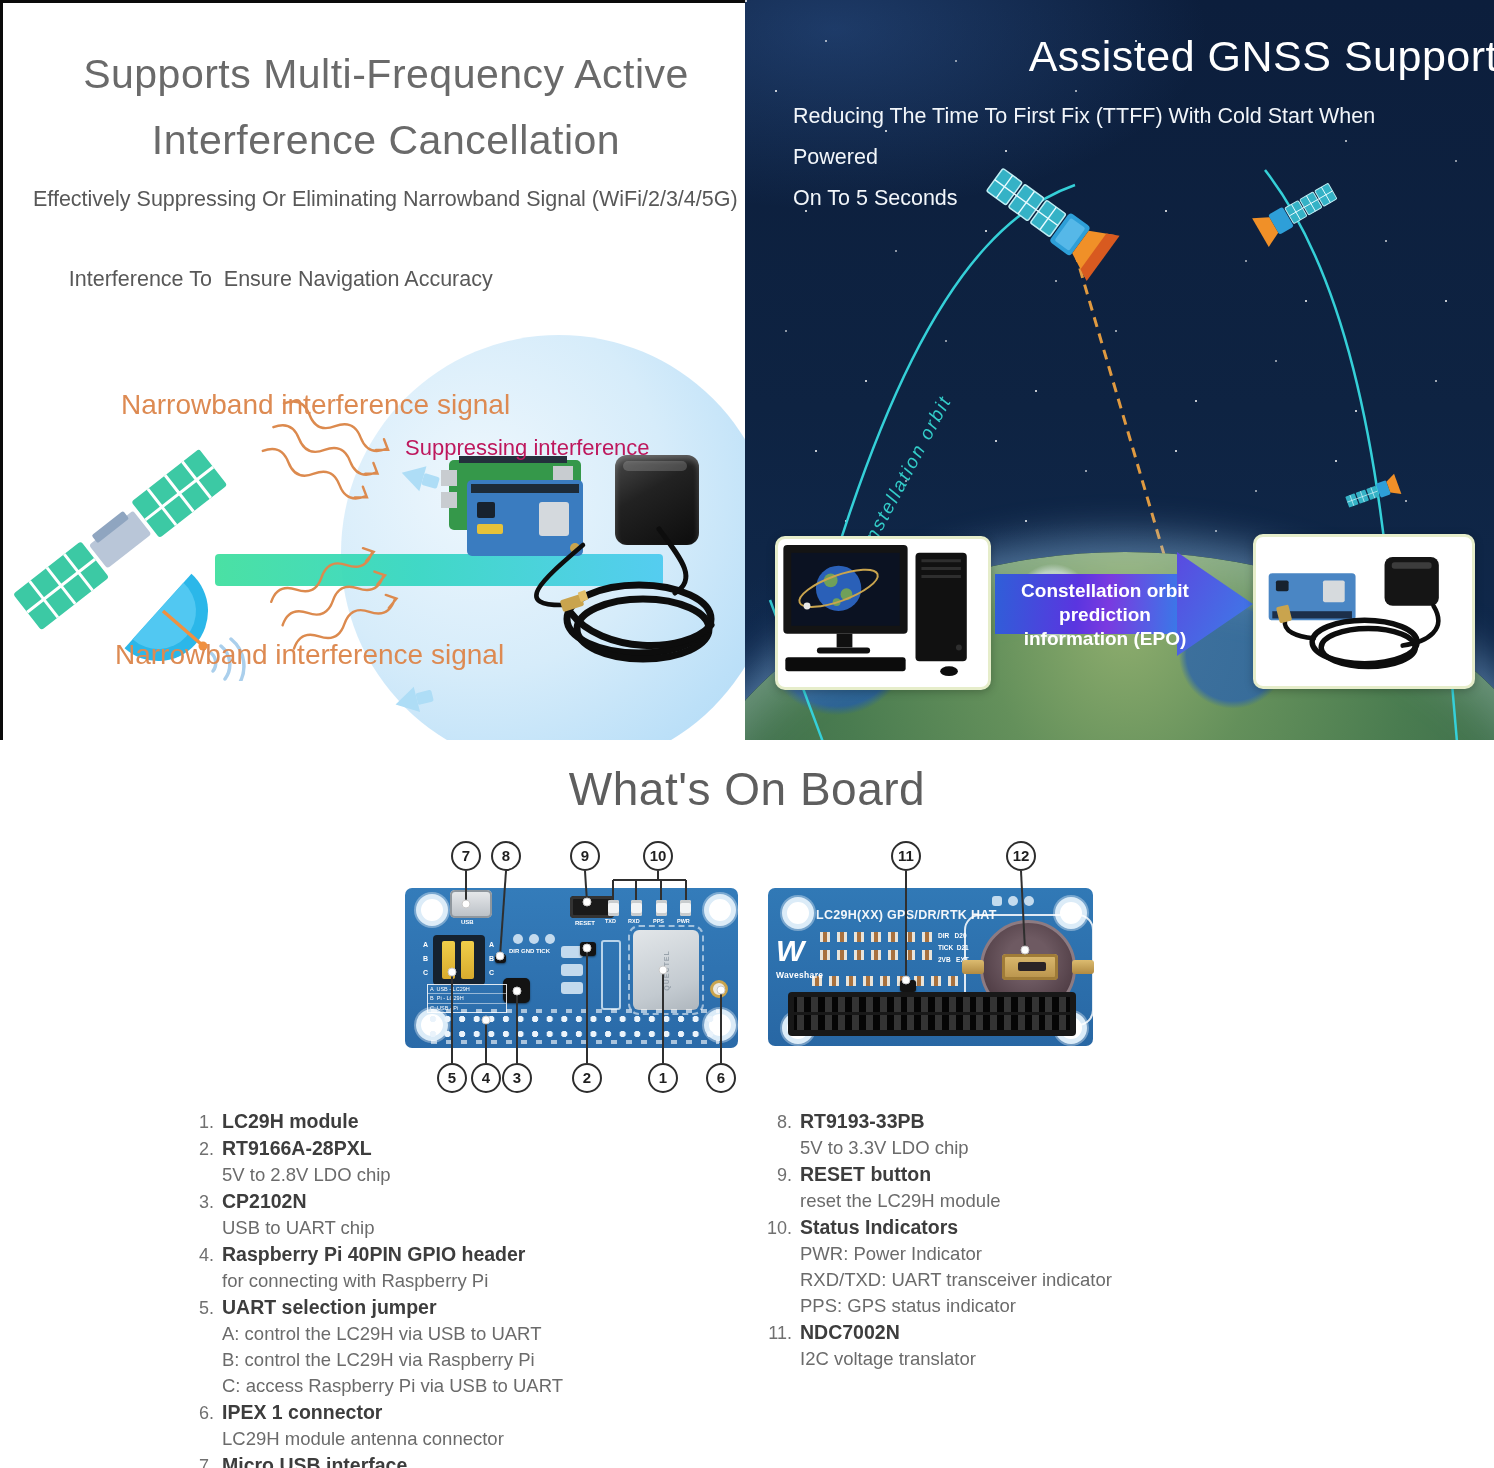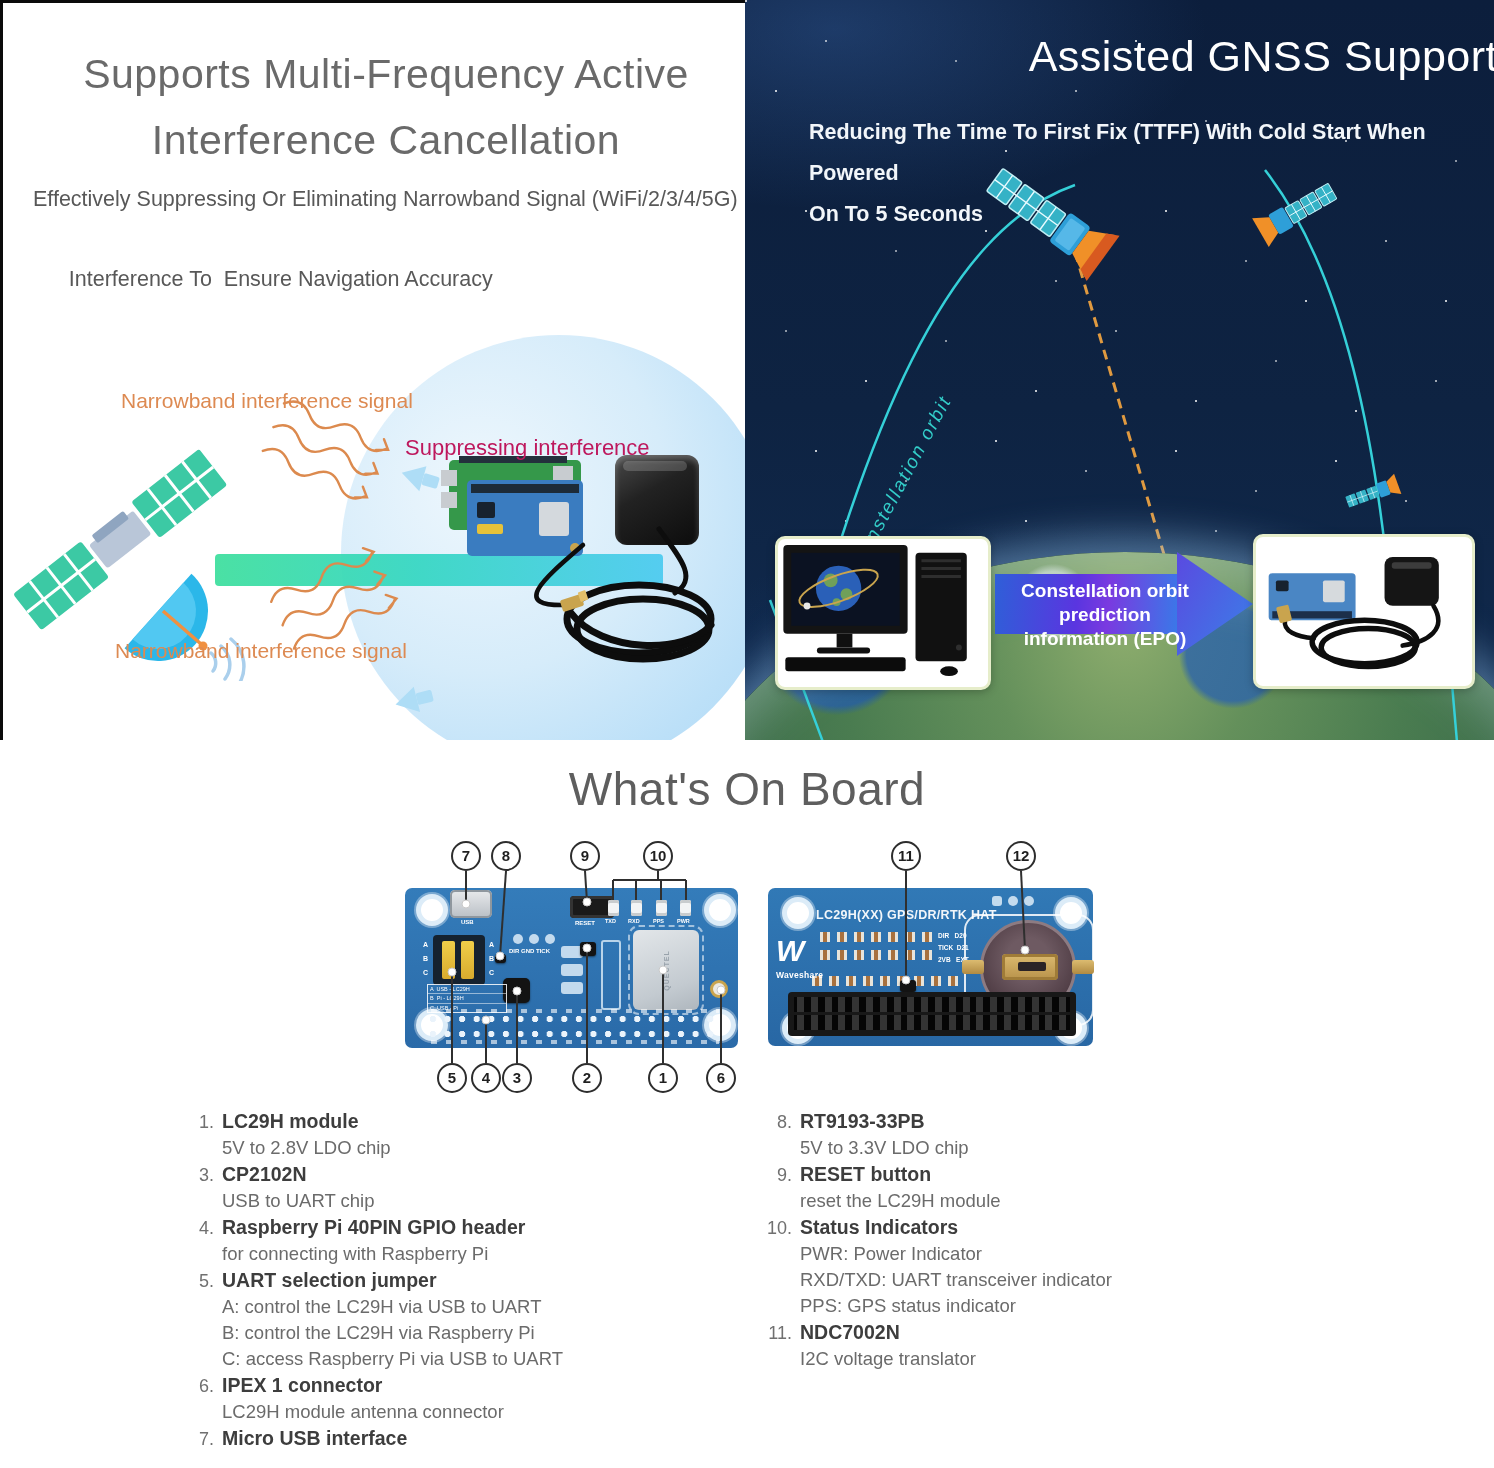--- a/index.html
+++ b/index.html
@@ -9,21 +9,21 @@
   .panel-left{position:absolute;left:0;top:0;width:745px;height:740px;background:#fff;
     border-top:3px solid #0a0a0a;border-left:3px solid #0a0a0a;box-sizing:border-box;overflow:hidden;}
   .il-title{position:absolute;left:0;top:26px;width:100%;text-align:center;margin:12px;
     font-size:41px;font-weight:400;color:#6a6a6a;line-height:66px;letter-spacing:.5px;}
   .il-sub{position:absolute;left:30px;top:176px;width:705px;margin:0;font-size:21.5px;
     color:#585858;line-height:40px;white-space:pre-wrap;}
   .big-circle{position:absolute;left:338px;top:332px;width:436px;height:436px;border-radius:50%;
     background:radial-gradient(circle at 32% 35%,#eef7fd 0%,#d6ecfa 45%,#bce0f8 75%,#abd7f5 100%);z-index:1;}
   .beam{position:absolute;left:212px;top:551px;width:448px;height:32px;z-index:2;border-radius:4px;
     background:linear-gradient(90deg,#41df9f,#38d7c3 45%,#4ecbf0 100%);opacity:.95;}
-  .diagram-label{position:absolute;z-index:5;font-size:21px;}
+  .diagram-label{position:absolute;z-index:5;font-size:28px;}
   .lbl-orange{color:#dd8a52;}
   .lbl-blue{color:#be185d;font-size:22px;}
   .wavy{position:absolute;z-index:4;}
   .blue-arrow{position:absolute;z-index:4;display:flex;align-items:center;}
   .blue-arrow .tri{width:0;height:0;border-top:13px solid transparent;border-bottom:13px solid transparent;
     border-right:22px solid #aeddf6;}
   .blue-arrow .tail{width:16px;height:12px;background:#aeddf6;border-radius:2px;}
   .sat-left,.pi-mini,.cable-svg{position:absolute;z-index:3;}
   .gps-ant{position:absolute;left:612px;top:452px;width:84px;height:90px;z-index:3;border-radius:12px;
     background:linear-gradient(150deg,#4a4a4a 0%,#222 40%,#0c0c0c 100%);box-shadow:inset 0 4px 6px rgba(255,255,255,.25);}
@@ -42,22 +42,22 @@
     60px 210px #fff,150px 250px rgba(255,255,255,.7),240px 230px #fff,310px 280px rgba(255,255,255,.75),
     420px 210px #fff,500px 260px rgba(255,255,255,.7),560px 300px #fff,640px 240px rgba(255,255,255,.8),
     700px 300px #fff,40px 330px rgba(255,255,255,.7),120px 380px #fff,200px 340px rgba(255,255,255,.7),
     290px 390px #fff,370px 330px rgba(255,255,255,.75),450px 400px #fff,530px 360px rgba(255,255,255,.7),
     610px 410px #fff,690px 380px rgba(255,255,255,.8),70px 450px #fff,160px 480px rgba(255,255,255,.7),
     250px 440px #fff,340px 470px rgba(255,255,255,.75),430px 450px #fff,510px 490px rgba(255,255,255,.7),
     590px 460px #fff,660px 500px rgba(255,255,255,.8),100px 520px #fff,190px 540px rgba(255,255,255,.7),
     280px 520px #fff,470px 530px rgba(255,255,255,.75),550px 540px #fff,620px 535px rgba(255,255,255,.7);}
   .ag-title{position:absolute;left:0;top:28px;width:100%;margin:4px;text-align:right;z-index:3;
     color:#fff;font-size:43px;font-weight:400;letter-spacing:.5px;}
-  .ag-sub{position:absolute;left:48px;top:96px;width:670px;margin:16px;z-index:3;color:#f2f6fa;
-    font-size:21.5px;line-height:41px;font-weight:700;}
+  .ag-sub{position:absolute;left:48px;top:96px;width:670px;margin:0;z-index:3;color:#f2f6fa;
+    font-size:21.5px;line-height:41px;font-weight:400;}
   .orbit-svg{position:absolute;inset:0;z-index:2;}
   .orbit-label{position:absolute;left:122px;top:548px;z-index:3;color:#33cdc9;font-style:italic;
     font-size:19px;letter-spacing:2px;transform:rotate(-62deg);transform-origin:0 100%;}
   .sat{position:absolute;z-index:3;}
   .earth{position:absolute;left:-70px;top:552px;width:900px;height:640px;border-radius:50%;z-index:3;
     background:
       radial-gradient(circle at 18% 14%,rgba(40,95,160,.85) 0 7%,transparent 8%),
       radial-gradient(circle at 42% 8%,rgba(235,242,246,.55) 0 4%,transparent 5%),
       radial-gradient(circle at 62% 16%,rgba(45,100,170,.8) 0 6%,transparent 7%),
       radial-gradient(circle at 84% 12%,rgba(220,235,245,.5) 0 5%,transparent 6%),
@@ -467,20 +467,21 @@
   <div class="callout" style="left:502px;top:1063px">3</div>
   <div class="callout" style="left:572px;top:1063px">2</div>
   <div class="callout" style="left:648px;top:1063px">1</div>
   <div class="callout" style="left:706px;top:1063px">6</div>
 
   <div class="parts-col col-l">
     <div class="pl-item">
       <div class="pl-head"><span class="pl-num">1.</span><span class="pl-title">LC29H module</span></div>
     </div>
     <div class="pl-item">
+      <div class="pl-head"><span class="pl-num">2.</span><span class="pl-title">RT9166A-28PXL</span></div>
       <div class="pl-desc">5V to 2.8V LDO chip</div>
     </div>
     <div class="pl-item">
       <div class="pl-head"><span class="pl-num">3.</span><span class="pl-title">CP2102N</span></div>
       <div class="pl-desc">USB to UART chip</div>
     </div>
     <div class="pl-item">
       <div class="pl-head"><span class="pl-num">4.</span><span class="pl-title">Raspberry Pi 40PIN GPIO header</span></div>
       <div class="pl-desc">for connecting with Raspberry Pi</div>
     </div>

